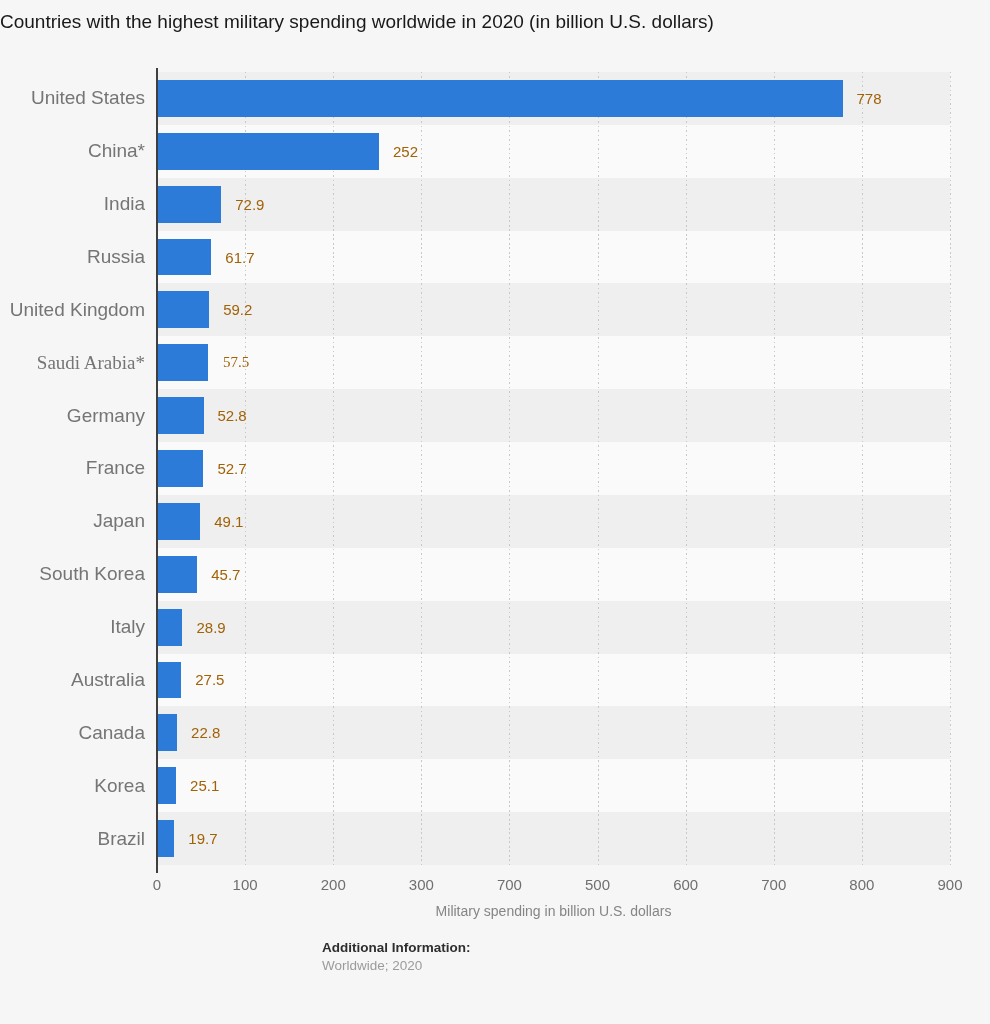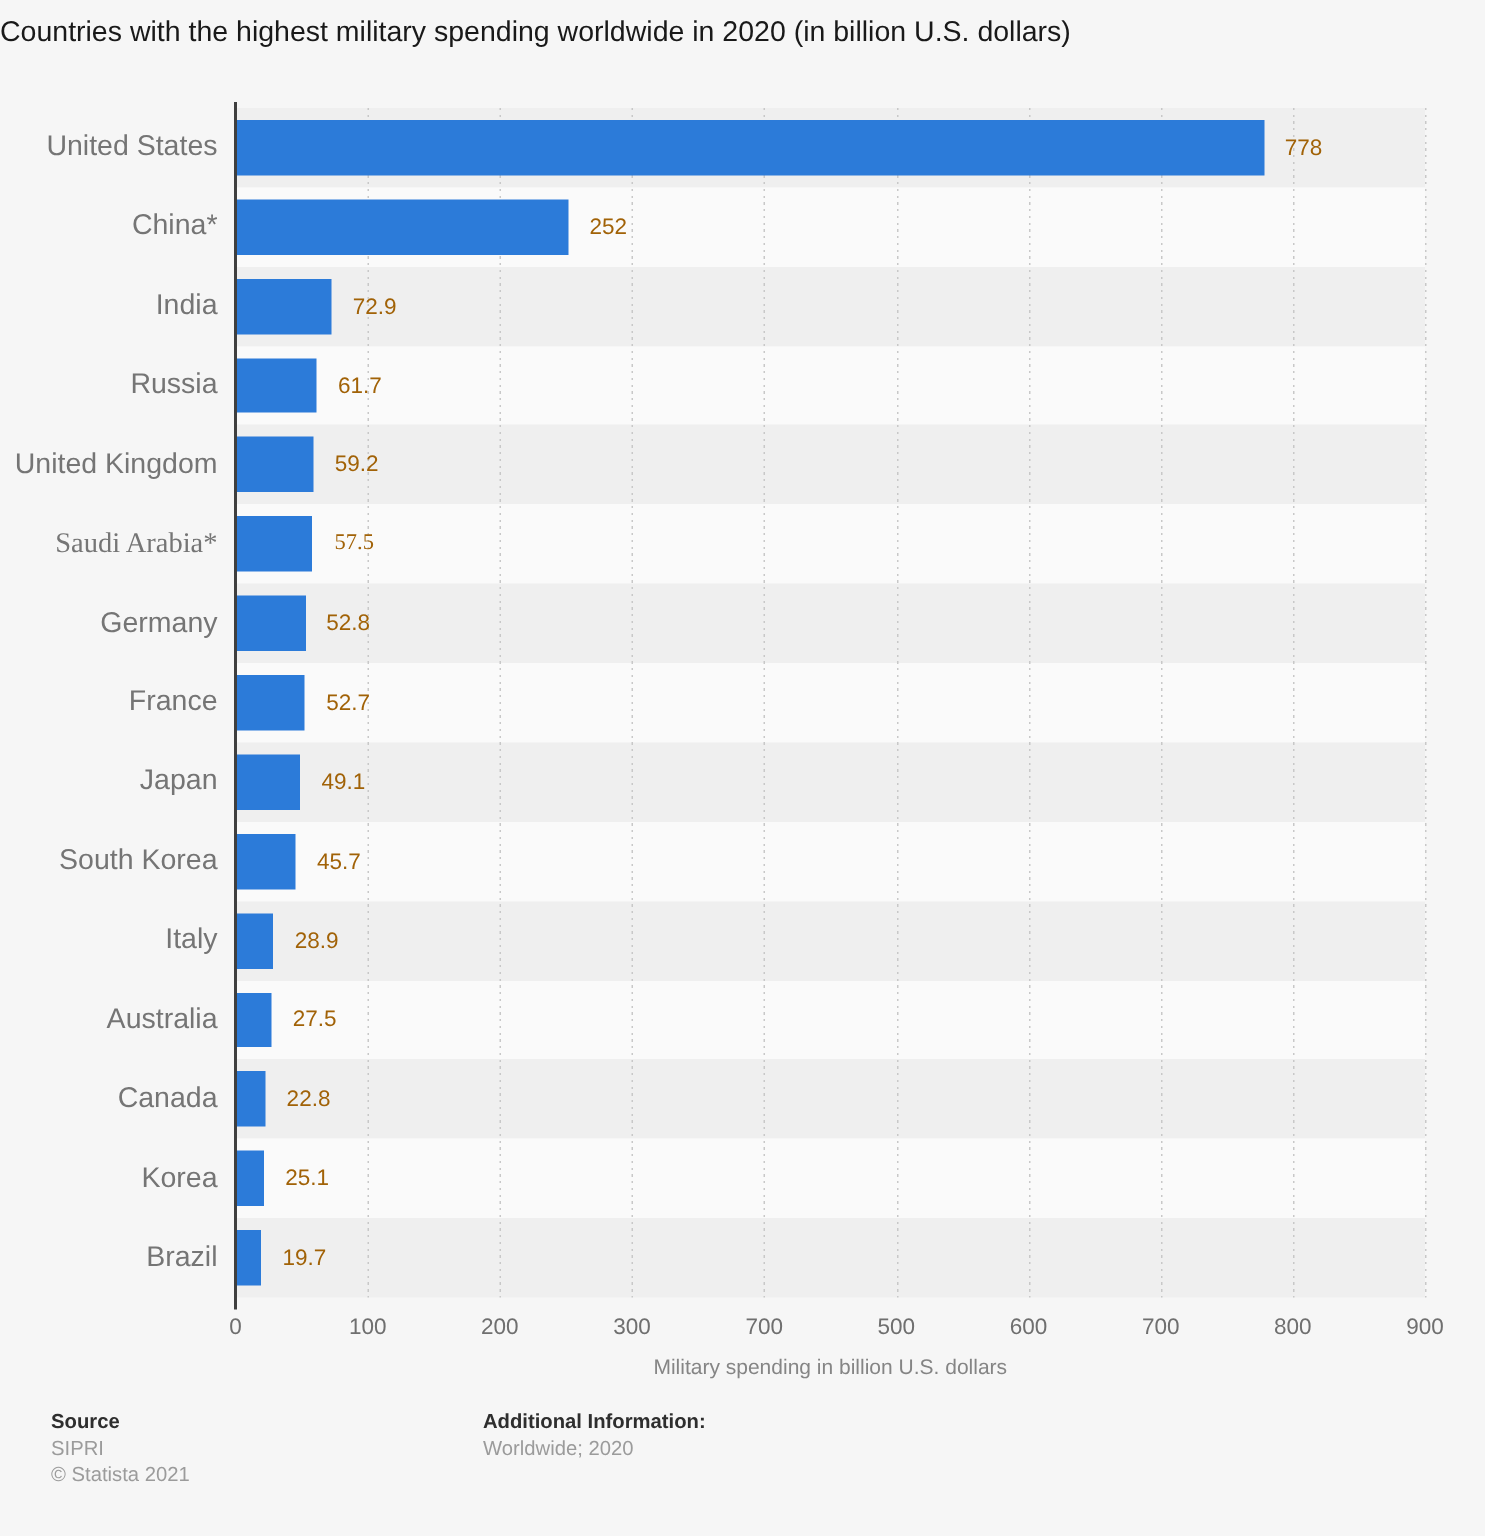--- a/index.html
+++ b/index.html
@@ -121,23 +121,18 @@
       <div class="val" style="left: 190.12px; top: 759.267px; height: 52.8667px;">25.1</div>
       <div class="cat" style="left: 0px; top: 812.133px; width: 145px; height: 52.8667px;">Brazil</div>
       <div class="bar" style="left: 157px; top: 820.133px; width: 17.3579px; height: 36.8667px; background: rgb(44, 123, 217);"></div>
       <div class="val" style="left: 188.358px; top: 812.133px; height: 52.8667px;">19.7</div>
     </div>
 
   <div class="yaxis"></div>
 
   <div class="xlabel">Military spending in billion U.S. dollars</div>
 
-  <div class="footer-col" style="left:34px;top:939px;">
-    <div class="f-label">Source</div>
-    <div class="f-val">SIPRI</div>
-    <div class="f-val">© Statista 2021</div>
-  </div>
 
   <div class="footer-col" style="left:322px;top:939px;">
     <div class="f-label">Additional Information:</div>
     <div class="f-val">Worldwide; 2020</div>
   </div>
 </div>
 
 </body></html>

